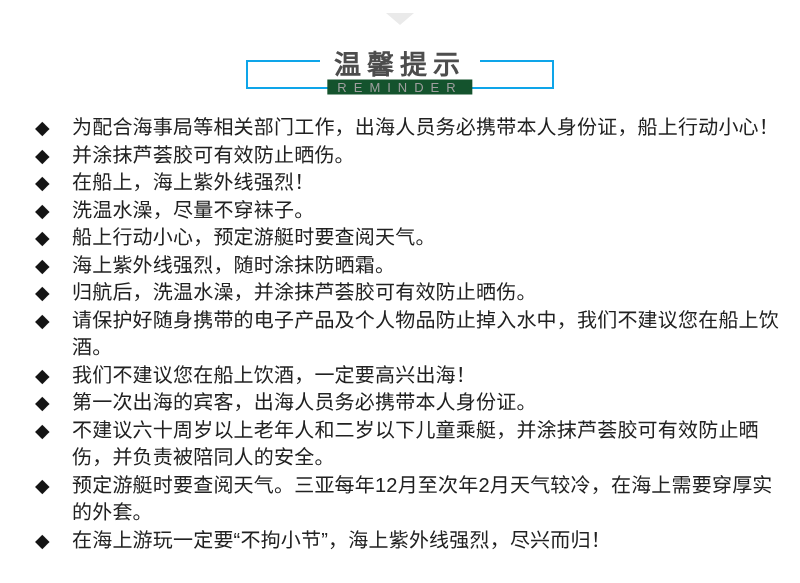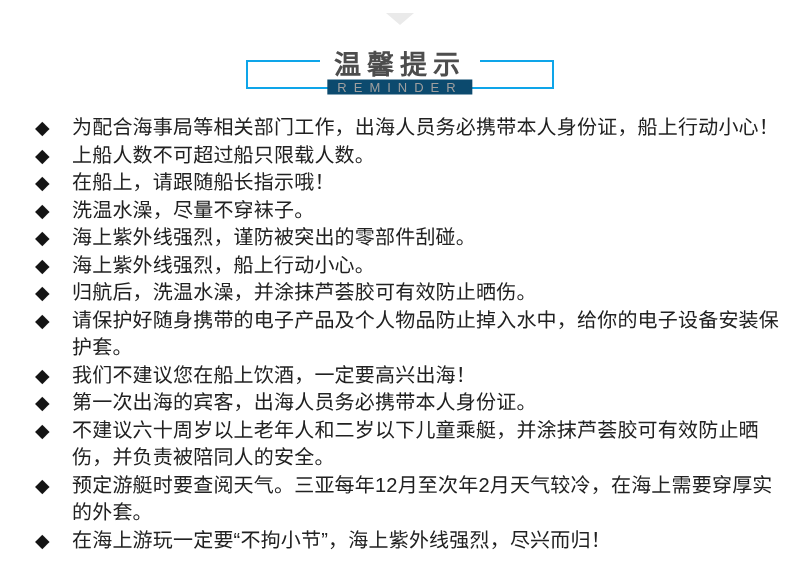--- a/index.html
+++ b/index.html
@@ -41,21 +41,21 @@
     font-size: 27px;
     font-weight: bold;
     letter-spacing: 6px;
     margin-right: -6px;
     color: #4d4d4d;
   }
   .header-sub {
     position: absolute;
     left: 50%; bottom: 0;
     transform: translate(-50%, 50%);
-    background: #0c4a6e;
+    background: #14532d;
     padding: 0 10px;
     white-space: nowrap;
     font-size: 13px;
     letter-spacing: 7px;
     margin-right: -7px;
     color: #9f9f9f;
     text-align: right;
   }
   
   .list {
@@ -94,45 +94,45 @@
     <div class="header-sub">REMINDER</div>
   </div>
 
   <div class="list">
     <div class="item">
       <span class="bullet">◆</span>
       <span class="text">为配合海事局等相关部门工作，出海人员务必携带本人身份证，船上行动小心！</span>
     </div>
     <div class="item">
       <span class="bullet">◆</span>
-      <span class="text">上船人数不可超过船只限载人数。</span>
+      <span class="text">并涂抹芦荟胶可有效防止晒伤。</span>
     </div>
     <div class="item">
       <span class="bullet">◆</span>
-      <span class="text">在船上，请跟随船长指示哦！</span>
+      <span class="text">在船上，海上紫外线强烈！</span>
     </div>
     <div class="item">
       <span class="bullet">◆</span>
       <span class="text">洗温水澡，尽量不穿袜子。</span>
     </div>
     <div class="item">
       <span class="bullet">◆</span>
-      <span class="text">海上紫外线强烈，谨防被突出的零部件刮碰。</span>
+      <span class="text">船上行动小心，预定游艇时要查阅天气。</span>
     </div>
     <div class="item">
       <span class="bullet">◆</span>
-      <span class="text">海上紫外线强烈，船上行动小心。</span>
+      <span class="text">海上紫外线强烈，随时涂抹防晒霜。</span>
     </div>
     <div class="item">
       <span class="bullet">◆</span>
       <span class="text">归航后，洗温水澡，并涂抹芦荟胶可有效防止晒伤。</span>
     </div>
     <div class="item">
       <span class="bullet">◆</span>
-      <span class="text">请保护好随身携带的电子产品及个人物品防止掉入水中，给你的电子设备安装保护套。</span>
+      <span class="text">请保护好随身携带的电子产品及个人物品防止掉入水中，我们不建议您在船上饮酒。</span>
     </div>
     <div class="item">
       <span class="bullet">◆</span>
       <span class="text">我们不建议您在船上饮酒，一定要高兴出海！</span>
     </div>
     <div class="item">
       <span class="bullet">◆</span>
       <span class="text">第一次出海的宾客，出海人员务必携带本人身份证。</span>
     </div>
     <div class="item">

